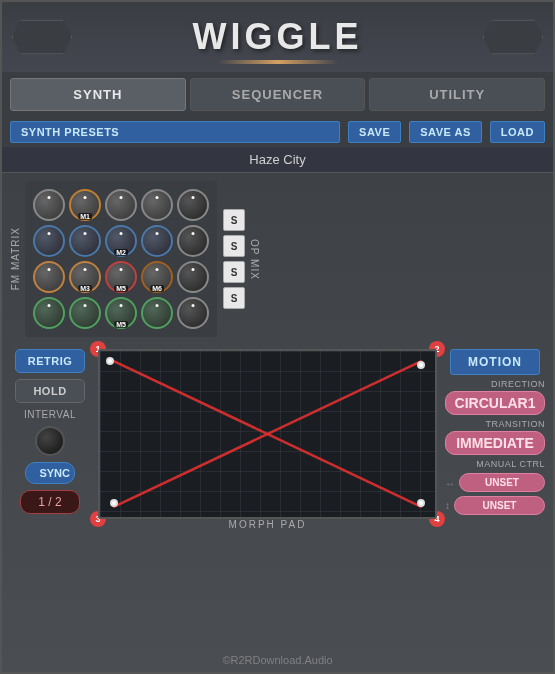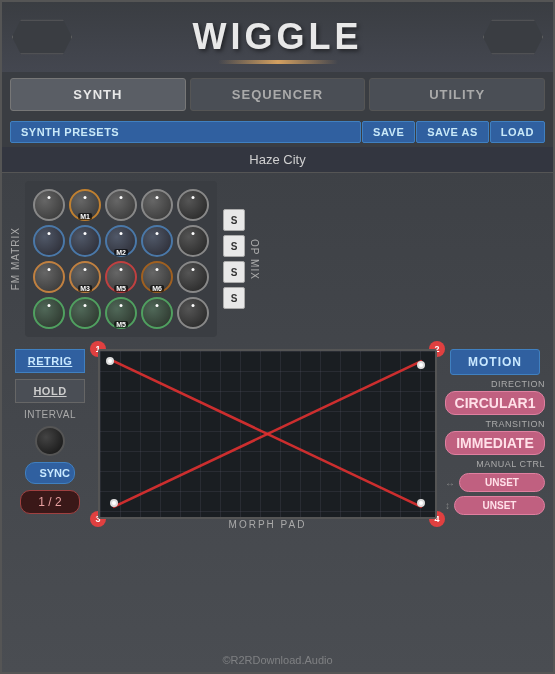--- a/index.html
+++ b/index.html
@@ -81,21 +81,21 @@
     }
     .tab.active {
       background: #5a5e65;
       color: #e8e8e8;
       border: 1px solid #777;
     }
     
     .preset-bar {
       display: flex;
       padding: 4px 8px;
-      gap: 1px;
+      gap: 8px;
       background: #3a3d42;
       align-items: center;
     }
     .preset-btn {
       padding: 4px 10px;
       font-size: 11px;
       font-weight: bold;
       letter-spacing: 0.5px;
       cursor: pointer;
       border-radius: 2px;
@@ -216,24 +216,23 @@
       gap: 6px;
       width: 80px;
       align-items: center;
     }
     .ctrl-btn {
       width: 70px;
       padding: 5px 4px;
       text-align: center;
       font-size: 11px;
       font-weight: bold;
-      border-radius: 0;
+      border-radius: 5px;
       cursor: pointer;
       letter-spacing: 0.5px;
-      text-decoration: underline;
     }
     .ctrl-btn.blue {
       background: #3060a0;
       color: #c8e8ff;
       border: 1px solid #4080c0;
     }
     .ctrl-btn.gray {
       background: #4a4e55;
       color: #ccc;
       border: 1px solid #666;

